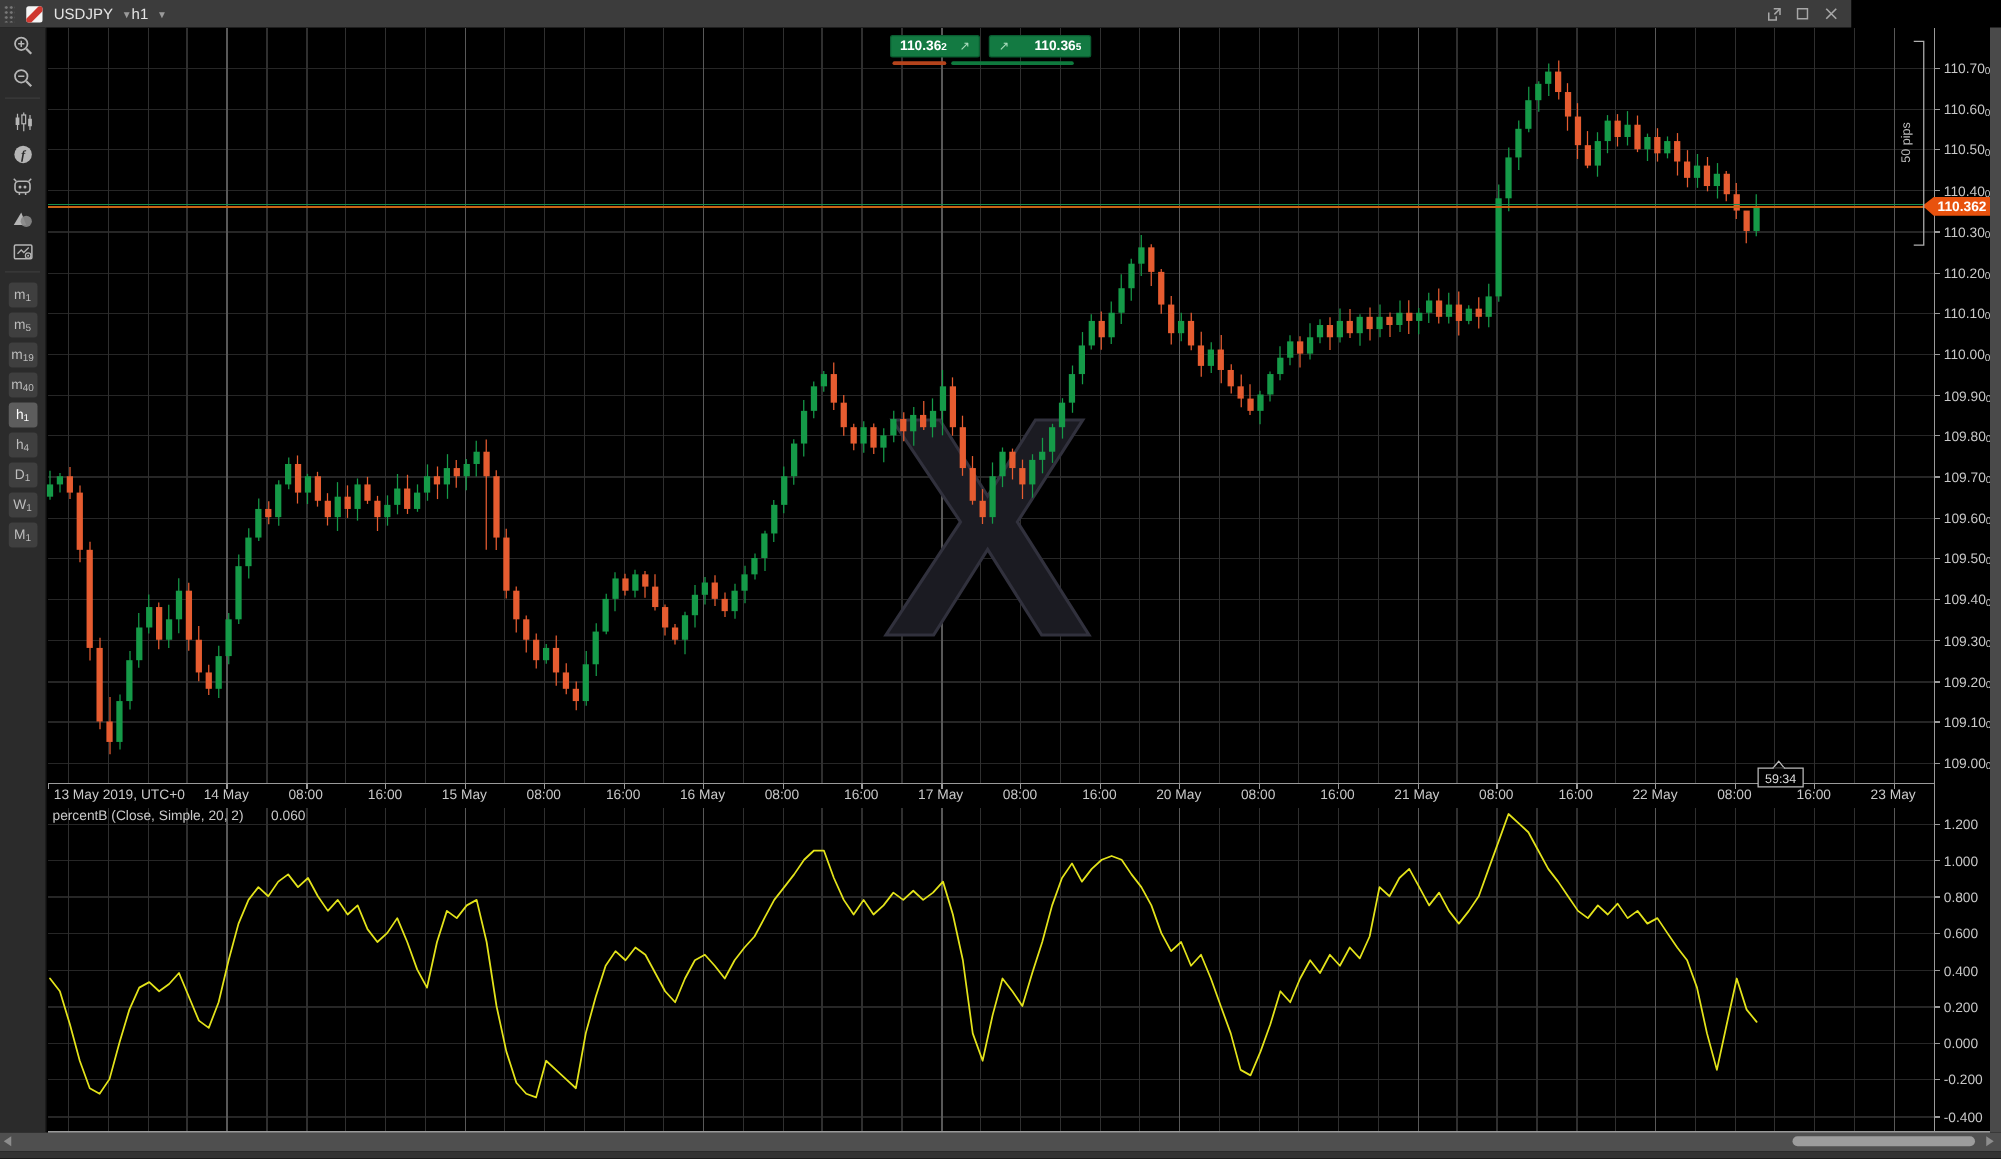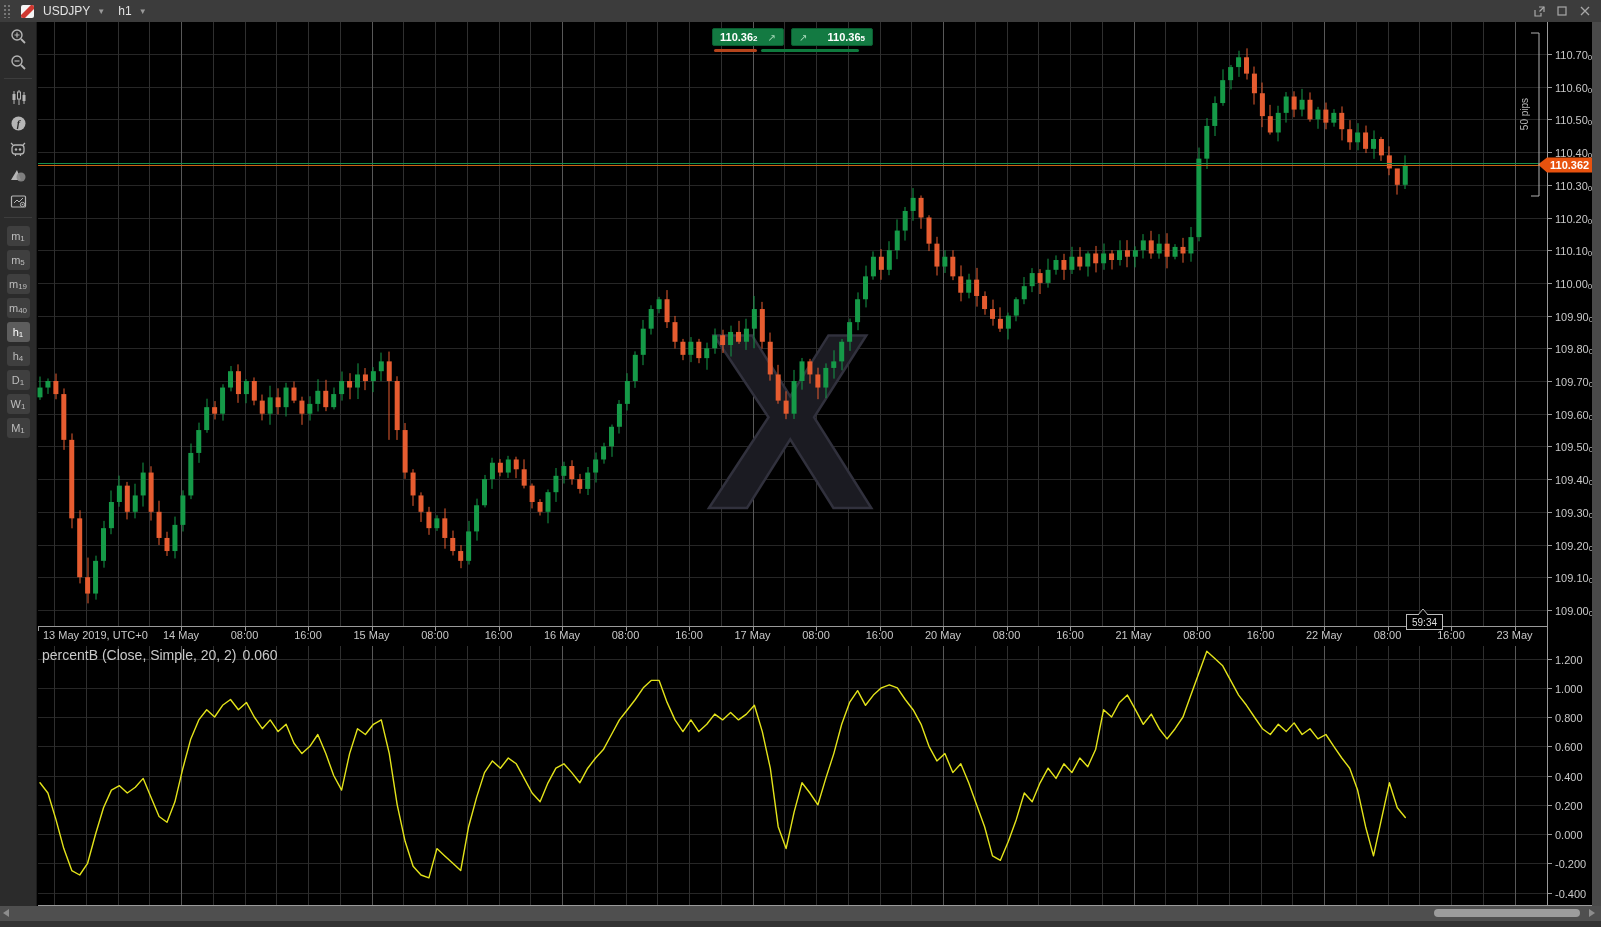--- a/index.html
+++ b/index.html
@@ -1,18 +1,18 @@
 <!DOCTYPE html>
 <html><head>
 <meta charset="utf-8">
 <style>
   html,body{margin:0;padding:0;background:#111;font-family:"Liberation Sans",sans-serif;}
   #window{position:relative;width:1601px;height:927px;background:#000;overflow:hidden;}
   
-  #titlebar{position:absolute;left:0;top:0;width:1601px;height:22px;background:#3c3c3c;display:flex;align-items:center;z-index:6;}
+  #titlebar{position:absolute;left:0;top:0;width:1481px;height:22px;background:#3c3c3c;display:flex;align-items:center;z-index:6;}
   #drag-dots{width:9px;height:14px;margin-left:3px;background-image:radial-gradient(#777 1px,transparent 1.2px);background-size:4px 4px;}
   #logo{width:13px;height:13px;margin-left:9px;background:#f5f5f5;border-radius:2px;position:relative;overflow:hidden;}
   #logo:after{content:"";position:absolute;left:-4px;top:4px;width:22px;height:5px;background:#cf3830;transform:rotate(-45deg);}
   .tb-text{color:#e4e4e4;font-size:12px;margin-left:9px;}
   .caret{color:#9a9a9a;font-size:8px;margin-left:7px;}
   #tb-spacer{flex:1;}
   .win-btn{width:14px;height:14px;margin-right:9px;display:flex;align-items:center;justify-content:center;}
   .win-btn svg{display:block;}
   
   #toolbar{position:absolute;left:0;top:22px;width:36px;height:884px;background:#2b2b2b;border-right:1px solid #1c1c1c;z-index:5;display:flex;flex-direction:column;align-items:center;}
@@ -28,21 +28,21 @@
   #quote-buttons{display:flex;gap:7px;}
   .qbtn{height:18px;background:#137a42;border:1px solid #0a5c30;border-radius:2px;color:#fff;font-size:11px;font-weight:bold;display:flex;align-items:center;padding:0 7px;box-sizing:border-box;}
   .qbtn .pip{font-size:8px;font-weight:bold;margin-top:4px;}
   .qarrow{color:#aadcbd;font-size:10px;font-weight:normal;}
   #sell-btn{width:72px;justify-content:space-between;}
   #buy-btn{width:82px;justify-content:space-between;}
   #sentiment{display:flex;margin-top:3px;margin-left:2px;}
   #sent-sell{width:43px;height:3px;background:#b5441c;border-radius:2px;}
   #sent-buy{width:98px;height:3px;background:#0f7a3e;border-radius:2px;margin-left:4px;}
   
-  #ind-label{position:absolute;left:42px;top:647px;z-index:3;color:#c9c9c9;font-size:14px;display:flex;gap:6px;}
+  #ind-label{position:absolute;left:42px;top:647px;z-index:3;color:#c9c9c9;font-size:11px;display:flex;gap:22px;}
   
   #right-strip{position:absolute;left:1592px;top:22px;width:9px;height:884px;background:#4a4a4a;z-index:5;}
   #hscroll{position:absolute;left:0;top:906px;width:1601px;height:15px;background:#4f4f4f;z-index:6;display:block;}
   #scroll-left{position:absolute;left:3px;top:3px;width:0;height:0;border-top:4px solid transparent;border-bottom:4px solid transparent;border-right:6px solid #8d8d8d;}
   #scroll-right{position:absolute;left:1589px;top:3px;width:0;height:0;border-top:4px solid transparent;border-bottom:4px solid transparent;border-left:6px solid #8d8d8d;}
   #scroll-thumb{position:absolute;left:1434px;top:3px;width:146px;height:8px;border-radius:4px;background:#9c9c9c;}
   #bottom-strip{position:absolute;left:0;top:921px;width:1601px;height:6px;background:#333;z-index:6;}
   #chart-svg{position:absolute;left:0;top:0;z-index:1;}
 </style>
 </head>
@@ -651,21 +651,21 @@
       <line x1="1419" x2="1427" y1="614.5" y2="614.5" stroke="#000"></line>
       <text x="1424.5" y="626" font-size="10" fill="#ddd" text-anchor="middle" font-family="Liberation Sans, sans-serif">59:34</text>
       <polyline points="40.0,782.8 47.9,793.0 55.9,819.4 63.8,848.6 71.8,870.6 79.7,875.0 87.6,863.3 95.6,834.0 103.5,807.7 111.4,790.1 119.4,785.7 127.3,793.0 135.3,787.2 143.2,778.4 151.1,797.4 159.1,816.5 167.0,822.3 174.9,801.8 182.9,768.2 190.8,738.9 198.8,719.9 206.7,709.7 214.6,717.0 222.6,705.3 230.5,699.5 238.4,709.7 246.4,702.4 254.3,717.0 262.3,728.7 270.2,719.9 278.1,731.6 286.1,724.3 294.0,743.3 301.9,753.6 309.9,746.3 317.8,734.5 325.8,753.6 333.7,775.5 341.6,790.1 349.6,753.6 357.5,728.7 365.4,734.5 373.4,724.3 381.3,719.9 389.3,753.6 397.2,804.8 405.1,841.3 413.1,866.2 421.0,875.0 428.9,877.9 436.9,848.6 444.8,855.9 452.8,863.3 460.7,870.6 468.6,826.7 476.6,797.4 484.5,772.6 492.4,760.9 500.4,768.2 508.3,758.0 516.3,763.8 524.2,778.4 532.1,793.0 540.1,801.8 548.0,782.8 555.9,768.2 563.9,763.8 571.8,772.6 579.8,782.8 587.7,768.2 595.6,758.0 603.6,749.2 611.5,734.5 619.4,719.9 627.4,709.7 635.3,699.5 643.3,687.8 651.2,680.4 659.1,680.4 667.1,702.4 675.0,719.9 682.9,731.6 690.9,719.9 698.8,731.6 706.8,724.3 714.7,714.1 722.6,719.9 730.6,712.6 738.5,719.9 746.4,714.1 754.4,705.3 762.3,731.6 770.3,768.2 778.2,826.7 786.1,848.6 794.1,812.1 802.0,782.8 809.9,793.0 817.9,804.8 825.8,778.4 833.8,753.6 841.7,724.3 849.6,702.4 857.6,690.7 865.5,705.3 873.4,695.1 881.4,687.8 889.3,684.8 897.3,687.8 905.2,699.5 913.1,709.7 921.1,724.3 929.0,746.3 936.9,760.9 944.9,753.6 952.8,772.6 960.8,763.8 968.7,782.8 976.6,804.8 984.6,826.7 992.5,855.9 1000.4,860.3 1008.4,841.3 1016.3,819.4 1024.3,793.0 1032.2,801.8 1040.1,782.8 1048.1,768.2 1056.0,778.4 1063.9,763.8 1071.9,772.6 1079.8,758.0 1087.8,766.7 1095.7,749.2 1103.6,709.7 1111.6,717.0 1119.5,702.4 1127.4,695.1 1135.4,709.7 1143.3,724.3 1151.3,714.1 1159.2,728.7 1167.1,738.9 1175.1,728.7 1183.0,717.0 1190.9,695.1 1198.9,673.1 1206.8,651.2 1214.8,658.5 1222.7,665.8 1230.6,680.4 1238.6,695.1 1246.5,705.3 1254.4,717.0 1262.4,728.7 1270.3,734.5 1278.3,724.3 1286.2,731.6 1294.1,722.9 1302.1,734.5 1310.0,728.7 1317.9,738.9 1325.9,734.5 1333.8,746.3 1341.8,758.0 1349.7,768.2 1357.6,790.1 1365.6,826.7 1373.5,855.9 1381.4,819.4 1389.4,782.8 1397.3,807.7 1405.3,817.5" fill="none" stroke="#e3e31a" stroke-width="1.4" stroke-linejoin="round" stroke-linecap="round"></polyline>
     </svg>
 
   <div id="titlebar">
     <div id="drag-dots"></div>
     <div id="logo"></div>
     <span class="tb-text">USDJPY</span>
     <span class="caret">▼</span>
-    <span class="tb-text" style="margin-left:13px">h1</span>
+    <span class="tb-text" style="margin-left:0">h1</span>
     <span class="caret">▼</span>
     <div id="tb-spacer"></div>
     <span class="win-btn">
       <svg width="11" height="11" viewBox="0 0 11 11">
           <path d="M1 4v6h6V7" fill="none" stroke="#a8a8a8" stroke-width="1.2"></path>
           <path d="M5 1h5v5" fill="none" stroke="#a8a8a8" stroke-width="1.2"></path>
           <path d="M10 1L5.5 5.5" stroke="#a8a8a8" stroke-width="1.2"></path>
         </svg>
     </span>
     <span class="win-btn">

